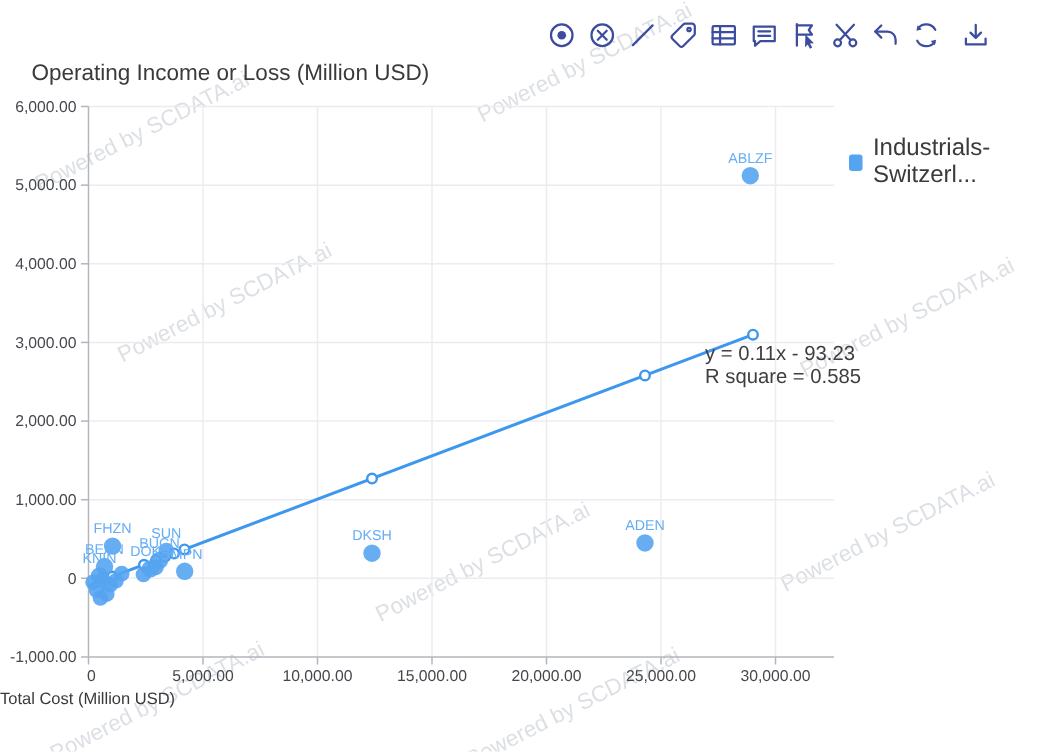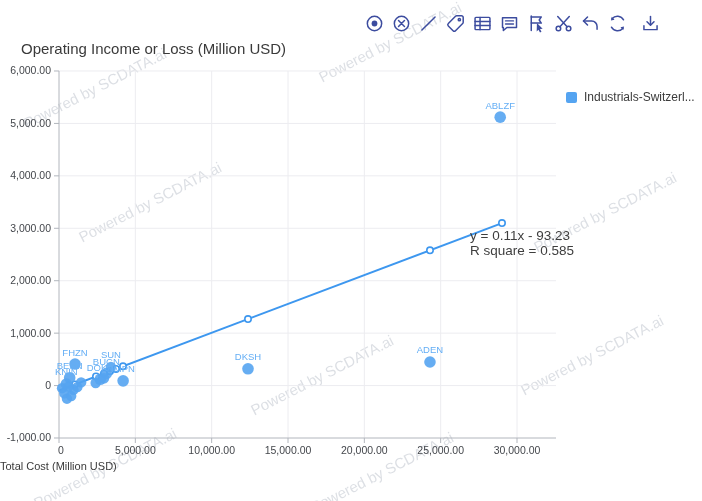--- a/index.html
+++ b/index.html
@@ -13,21 +13,21 @@
   .tbtn svg { stroke:#3c4c9f; fill:none; stroke-width:1.7; stroke-linecap:round; stroke-linejoin:round; }
   .tbtn.sep { margin-left:6px; }
 
   
   #y-title { position:absolute; left:21px; top:40px; font-size:15px; color:#3a3a3a; z-index:3; }
   #x-title { position:absolute; left:0; top:460px; width:590px; text-align:left; font-size:11px; color:#3a3a3a; z-index:3; }
 
   
   #legend { position:absolute; left:566px; top:90px; display:flex; align-items:center; gap:7px; z-index:4; }
   #legend .swatch { width:11px; height:11px; border-radius:2px; }
-  #legend .label { font-size:12px; color:#3b3b3b; }
+  #legend .label { font-size:16px; color:#3b3b3b; }
 
   
   #annotation { position:absolute; left:470px; top:229px; font-size:13.5px; line-height:14.5px;
                 color:#3e3e3e; z-index:4; white-space:nowrap; }
 
   
   .wm { position:absolute; font-size:15px; color:rgba(150,158,172,0.33); white-space:nowrap;
         transform:translate(-50%,-50%) rotate(-27deg); z-index:1; pointer-events:none; }
 
   #plot-svg { position:absolute; left:0; top:0; z-index:2; }

